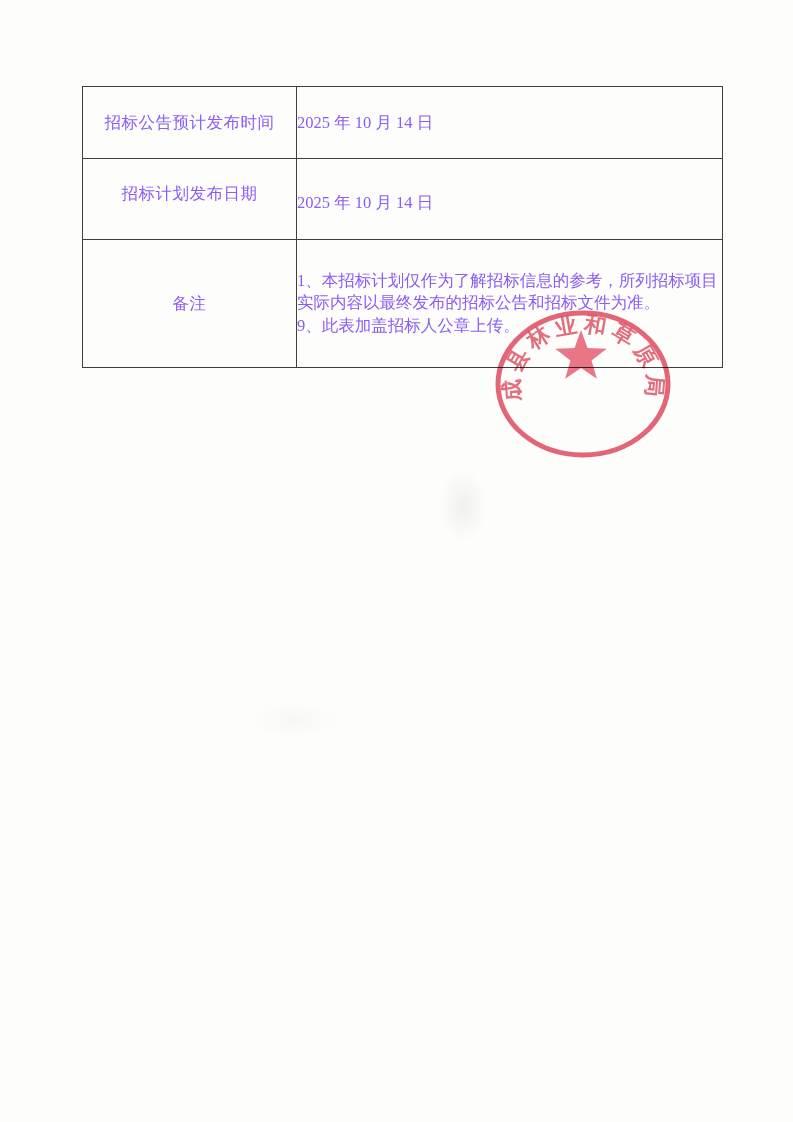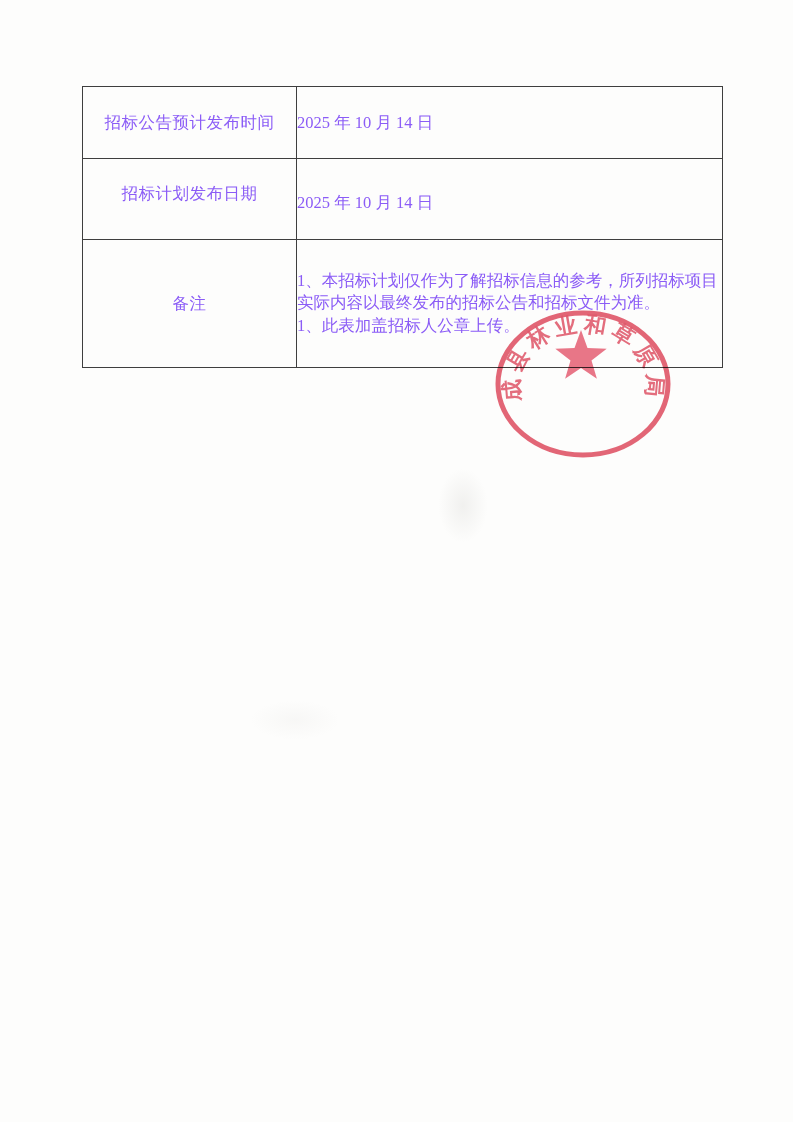--- a/index.html
+++ b/index.html
@@ -98,21 +98,21 @@
           <span class="cell-value-inner">2025 年 10 月 14 日</span>
         </td>
       </tr>
       <tr class="row-3">
         <td class="col-label cell-label">
           <span>备注</span>
         </td>
         <td class="col-value cell-value">
           <div class="remarks-line">1、本招标计划仅作为了解招标信息的参考，所列招标项目</div>
           <div class="remarks-line">实际内容以最终发布的招标公告和招标文件为准。</div>
-          <div class="remarks-line">1、此表加盖招标人公章上传。</div>
+          <div class="remarks-line">9、此表加盖招标人公章上传。</div>
         </td>
       </tr>
     </tbody>
   </table>
 
 
   <svg class="seal" viewBox="0 0 200 180" aria-hidden="true">
     <defs>
       <path id="seal-arc" d="M 40 100 A 64 52 0 1 1 160 100" fill="none"></path>
     </defs>

